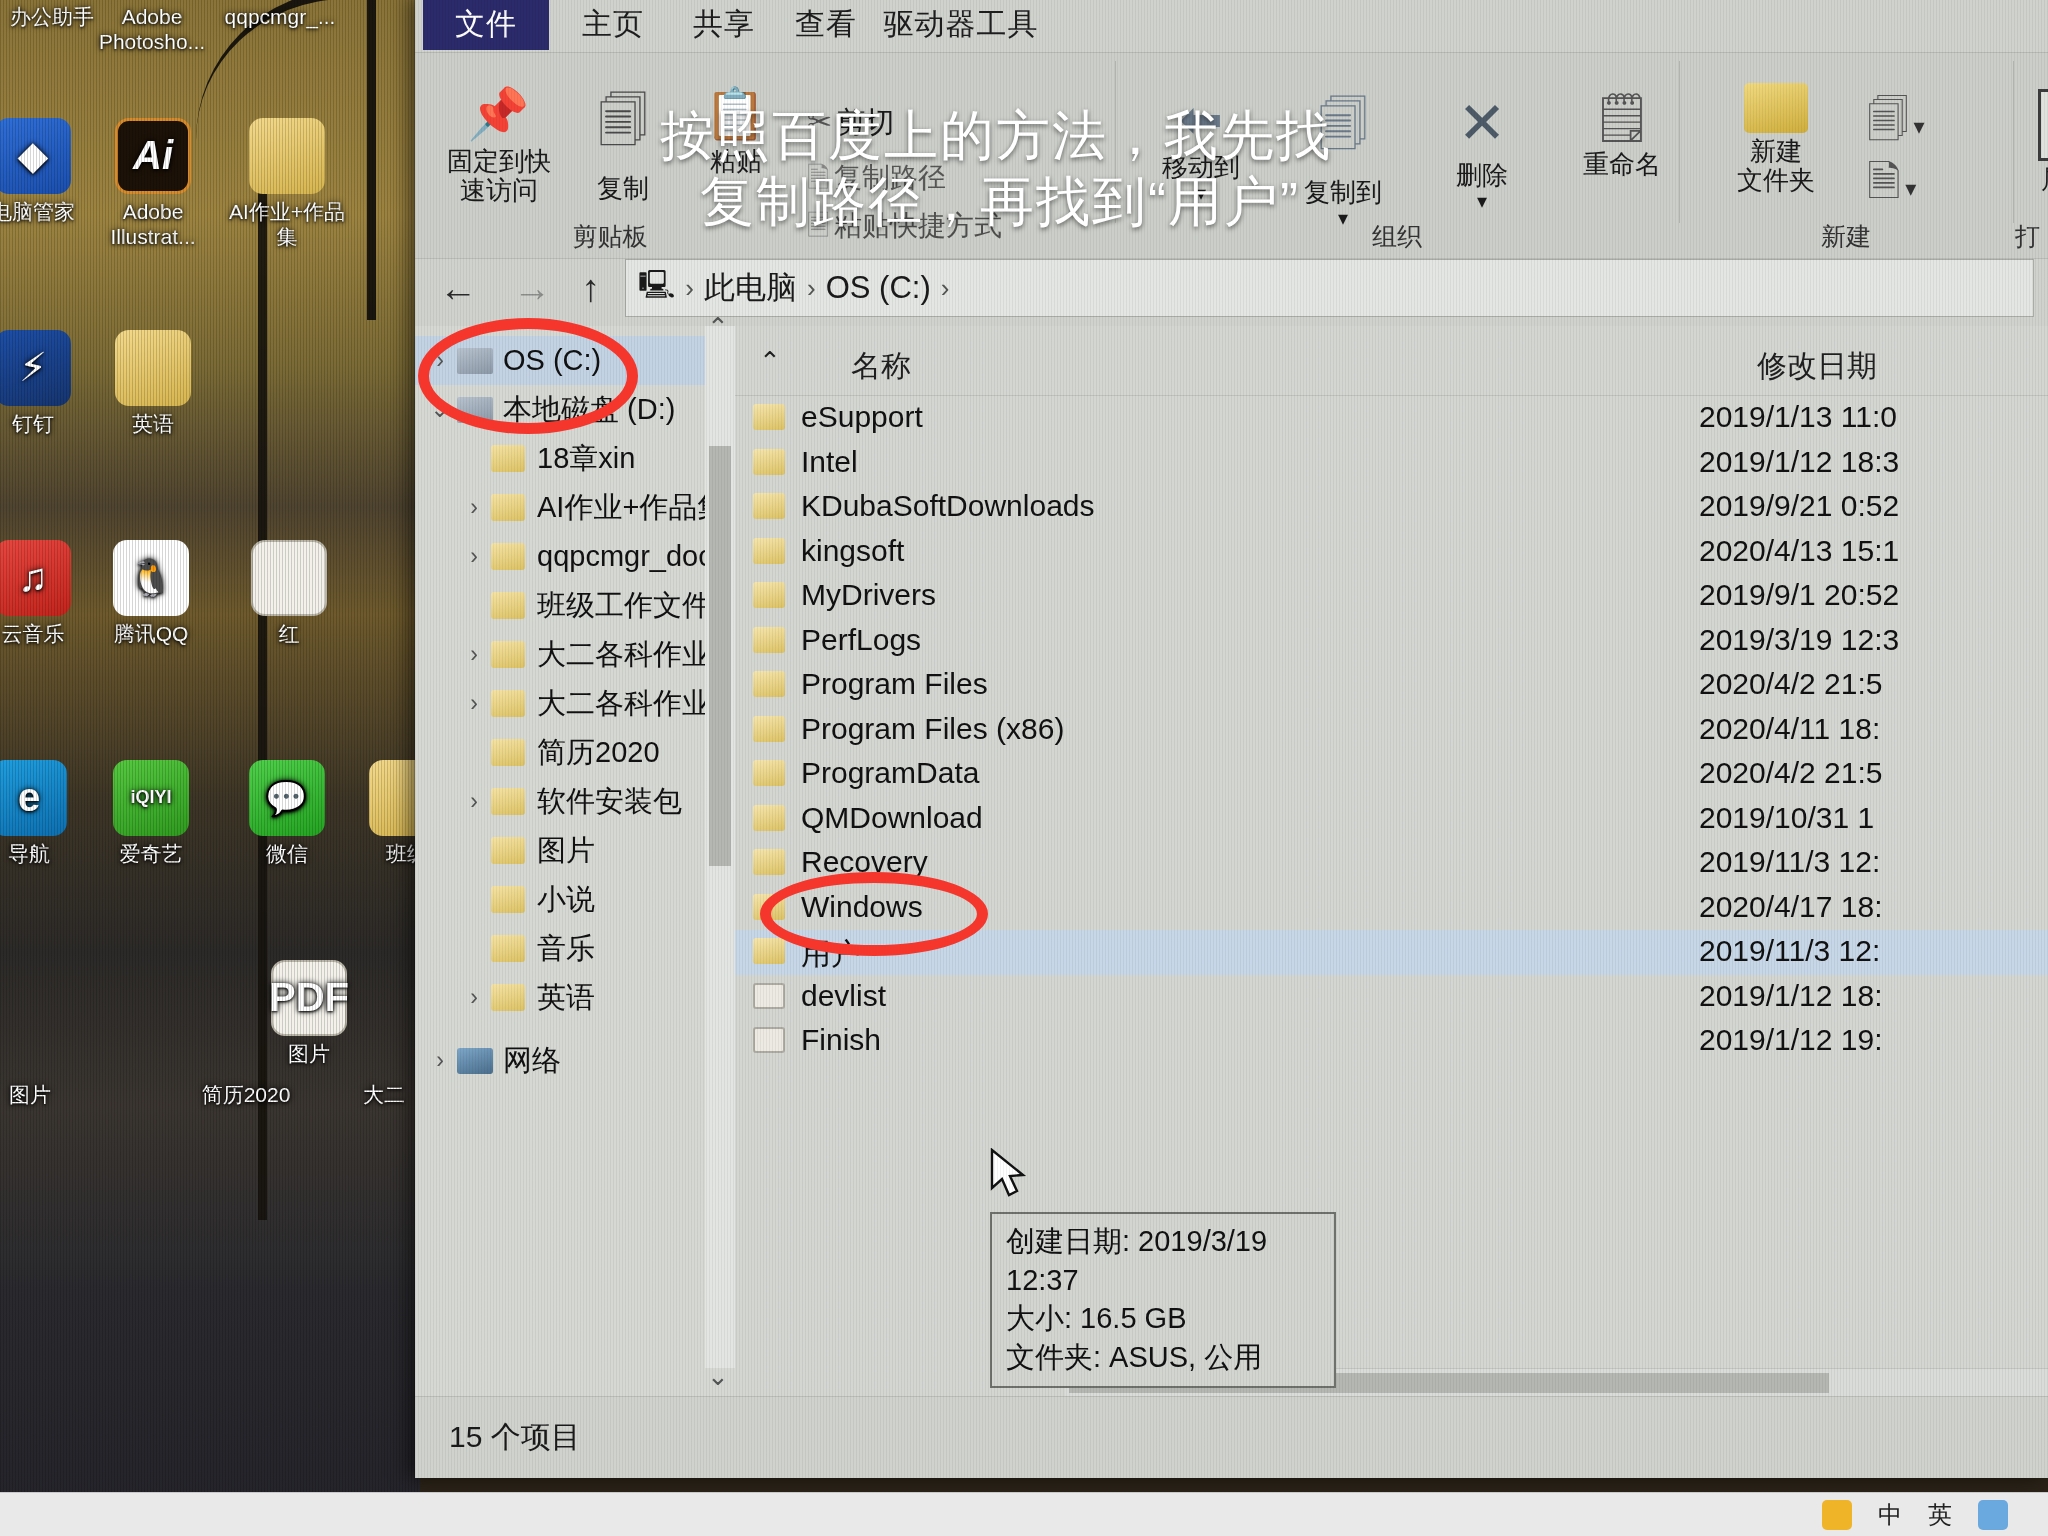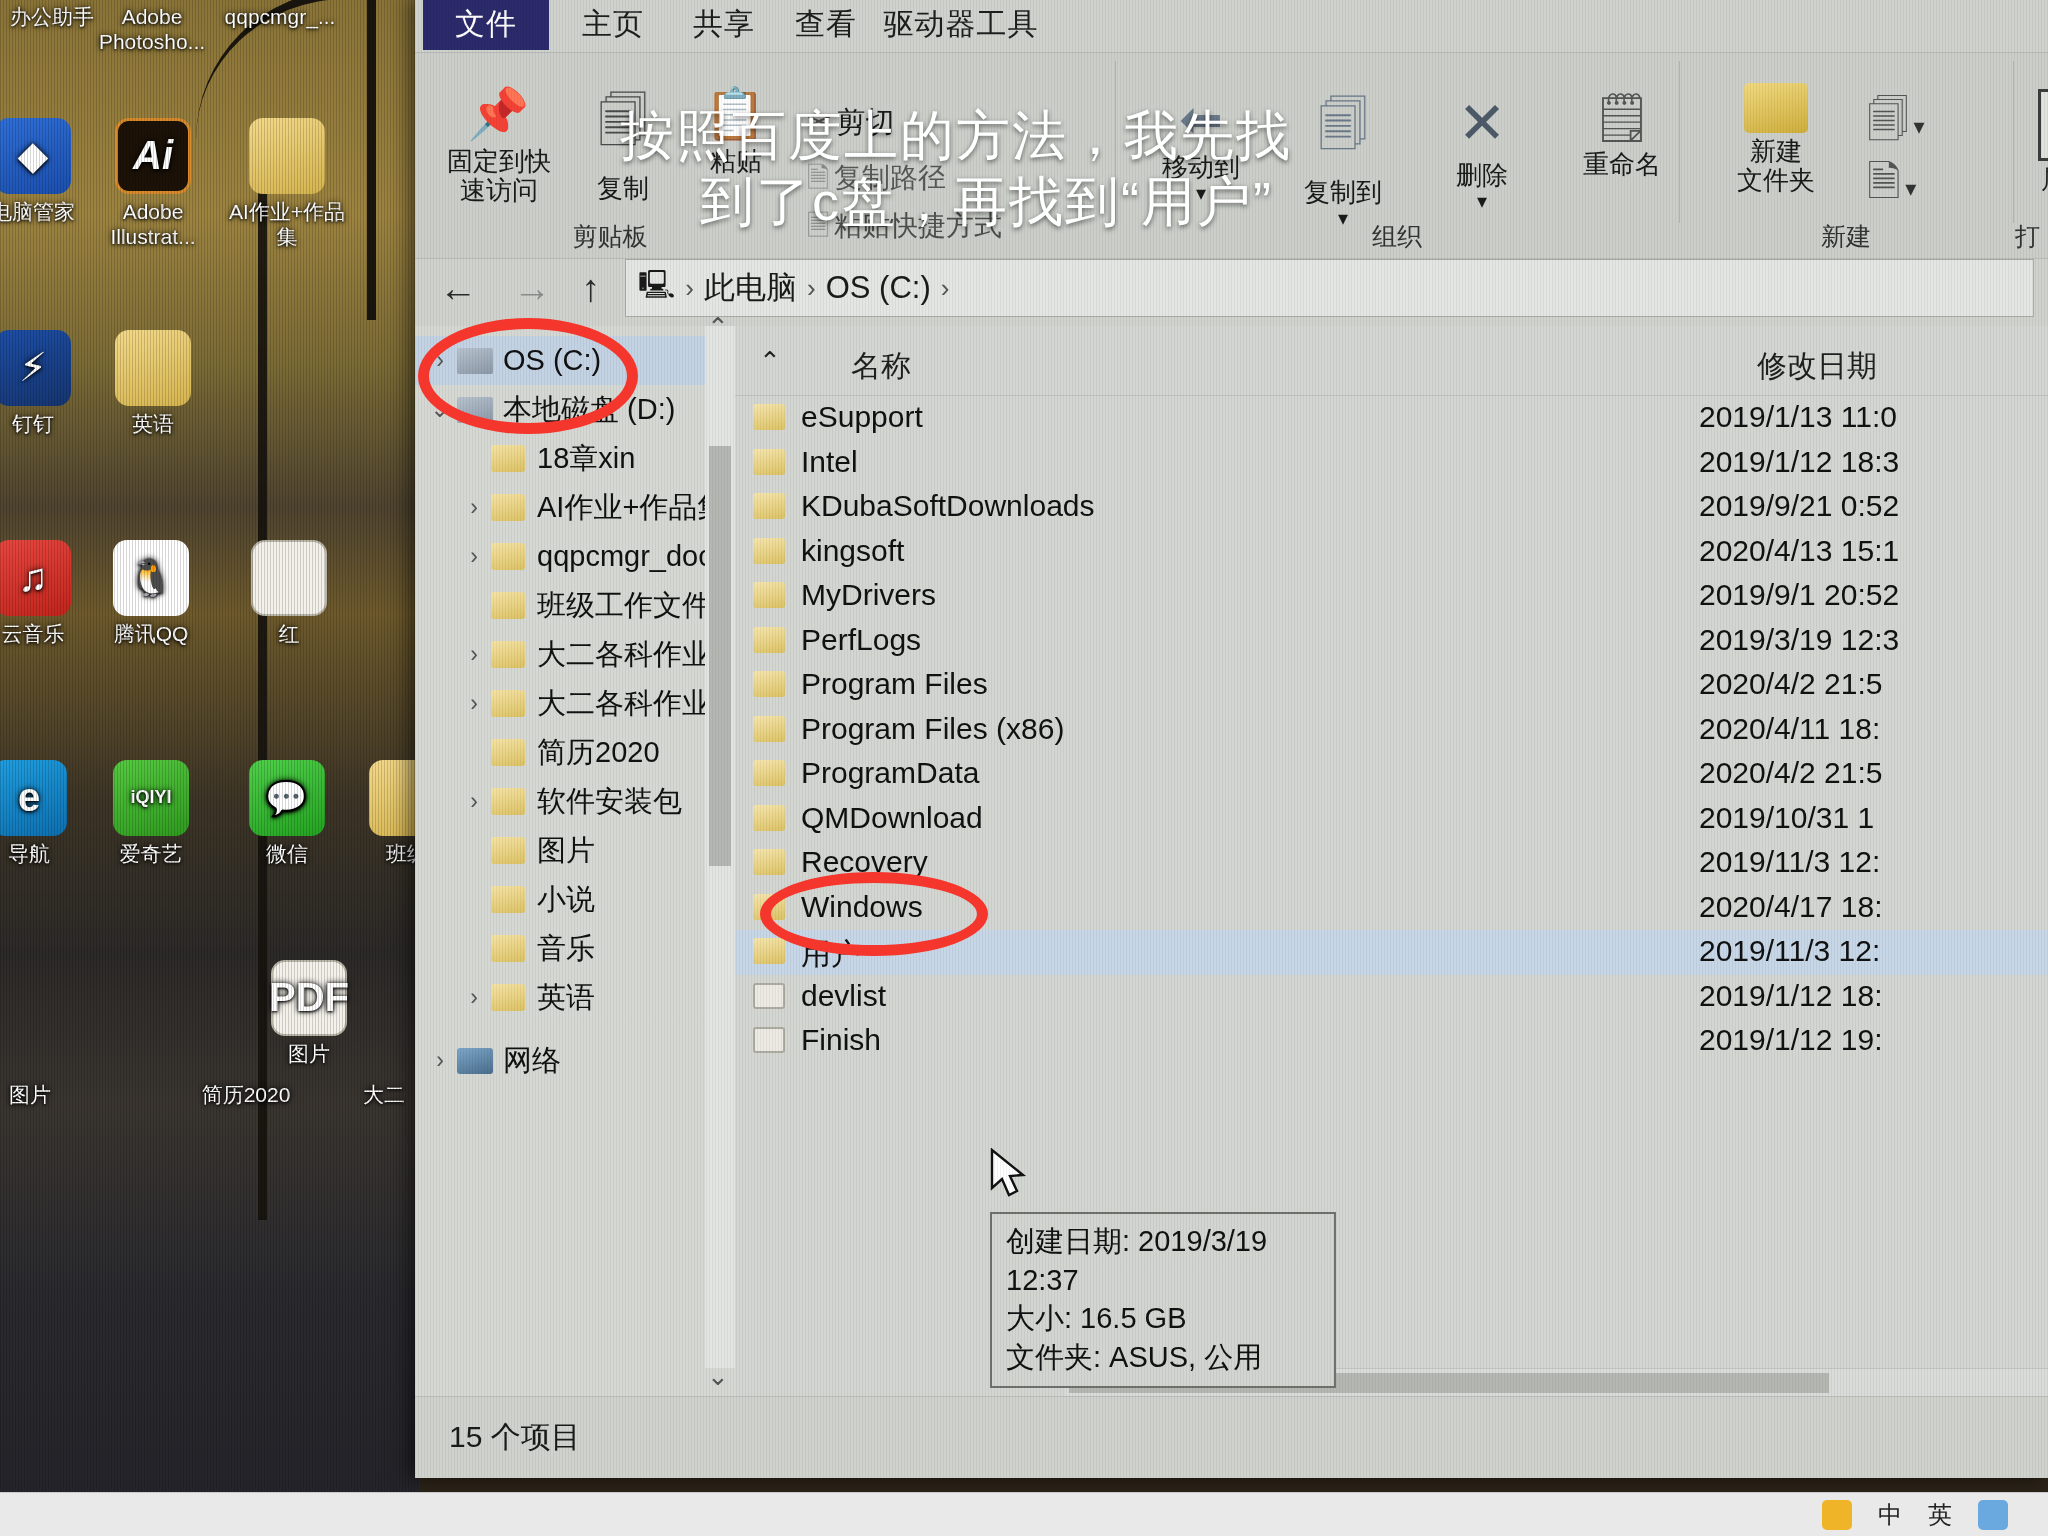--- a/index.html
+++ b/index.html
@@ -566,21 +566,21 @@
   </svg>
 
   <div class="statusbar">
     <span>15 个项目</span>
   </div>
 </div>
 
 <div class="annot" style="left:418px; top:318px; width:220px; height:116px;"></div>
 <div class="annot" style="left:760px; top:872px; width:228px; height:84px;"></div>
 
-<div class="overlay-text" style="left:620px; top:104px;">按照百度上的方法，我先找</div>
-<div class="overlay-text" style="left:700px; top:170px;">到了c盘，再找到“用户”</div>
+<div class="overlay-text" style="left:660px; top:104px;">按照百度上的方法，我先找</div>
+<div class="overlay-text" style="left:700px; top:170px;">复制路径，再找到“用户”</div>
 
 <div class="taskbar">
   <span class="tb-ic" style="background:#f0b429;"></span>
   <span>中</span>
   <span>英</span>
   <span class="tb-ic" style="background:#6aa9e0;"></span>
 </div>
 
 </body></html>

